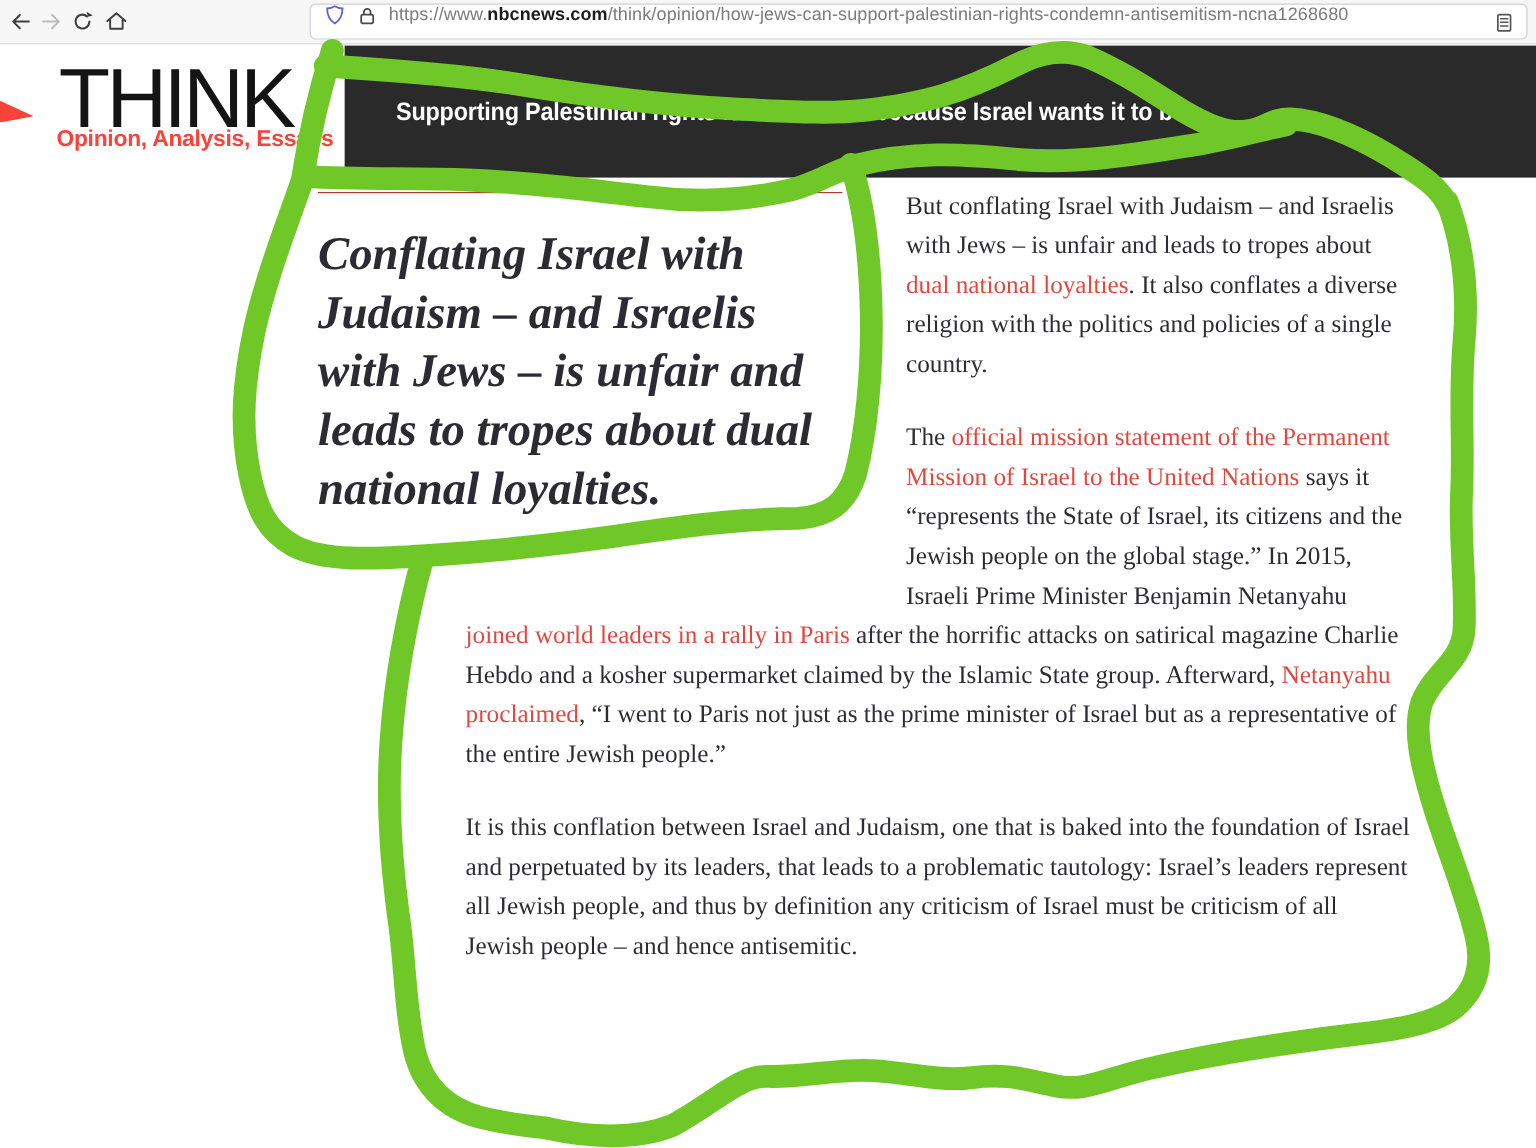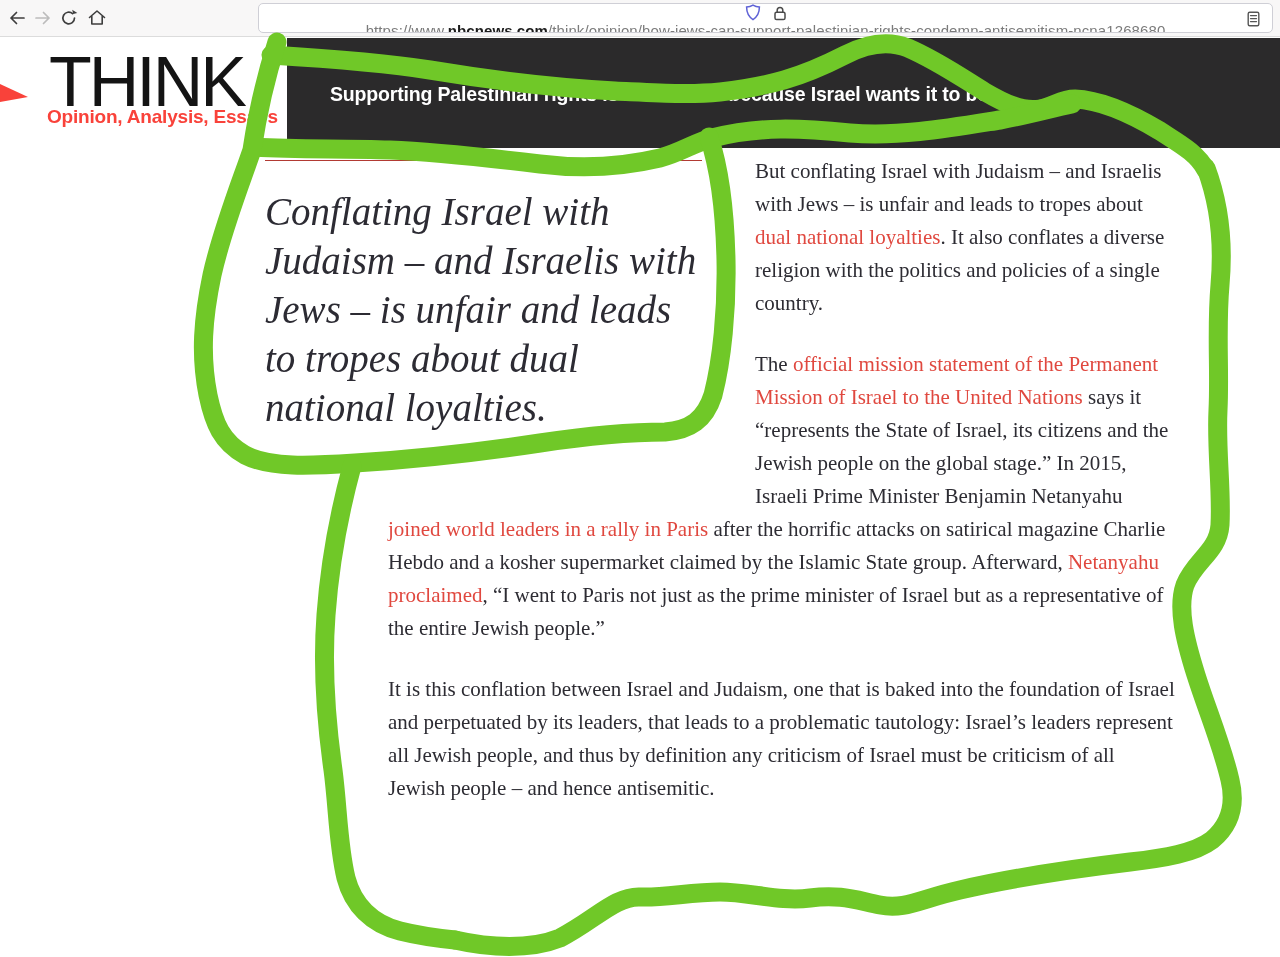--- a/index.html
+++ b/index.html
@@ -6,21 +6,21 @@
   html,body { width:1280px; height:957px; overflow:hidden; background:#fff;
               font-family:"Liberation Sans", sans-serif; }
   :root { --brand-red:#f9423a; --link-red:#e0483f; --marker-green:#70c828; --banner-bg:#2b2a2b; }
 
   
   .toolbar { position:absolute; left:0; top:0; width:1280px; height:37px;
              background:#f8f7f7; border-bottom:1px solid #dcdcdc; z-index:5; }
   .nav-btn { position:absolute; top:7px; width:22px; height:22px; background:none; border:none;
              display:flex; align-items:center; justify-content:center; cursor:pointer; }
   .url-bar { position:absolute; left:258px; top:3px; width:1015px; height:30px; background:#fff;
-             border:1px solid #cfcfd6; border-radius:5px; display:flex; align-items:center;flex-direction:column; }
+             border:1px solid #cfcfd6; border-radius:5px; display:flex; align-items:flex-start; }
   .url-icons { display:flex; align-items:center; gap:10px; padding:0 10px 0 11px; }
   .url-text { font-size:15px; color:#7b7b7b; white-space:nowrap; overflow:hidden; letter-spacing:.1px; }
   .url-text .domain { color:#1c1c1c; font-weight:bold; }
   .reader-btn { position:absolute; right:9px; top:5px; width:20px; height:20px; background:none;
                 border:none; display:flex; align-items:center; justify-content:center; cursor:pointer; }
 
   
   .masthead { position:absolute; left:0; top:38px; width:287px; height:118px; background:#fff; z-index:1; }
   .logo-tri { position:absolute; left:0; top:46px; width:28px; height:18px;
               background:var(--brand-red); clip-path:polygon(0 0,100% 72%,0 100%); }
@@ -33,21 +33,21 @@
   .banner { position:absolute; left:287px; top:38px; width:993px; height:110px; background:var(--banner-bg); z-index:0; }
   .banner-title { position:absolute; left:43px; top:44px; color:#fff; font-size:21px; font-weight:bold;
                   white-space:nowrap; transform:scaleX(.93); transform-origin:left center; letter-spacing:-.2px; }
 
   
   .article { position:absolute; left:265px; top:155px; width:910px; z-index:1;
              font-family:"Liberation Serif", serif; color:#2d2c33; }
   .article-body { padding-left:123px; }
   .pull-quote { float:left; width:437px; margin:5px 53px 66px -123px;
                 border-top:1px solid #b23a33; padding-top:26px;
-                font-style:italic; font-size:39px; line-height:49px; color:#2c2b33; }
+                font-style:italic; font-size:39px; line-height:49px; color:#2c2b33;font-weight:bold; }
   .article-body p { font-size:21px; line-height:33px; margin:0 0 28px 0; }
   .article-body .link { color:var(--link-red); cursor:pointer; }
 
   
   .marker { position:absolute; left:0; top:0; width:1280px; height:957px; z-index:8; pointer-events:none; }
   .marker path { fill:none; stroke:var(--marker-green); stroke-width:19; stroke-linecap:round; stroke-linejoin:round; }
 
   svg.icon { display:block; }
 </style>
 </head>

